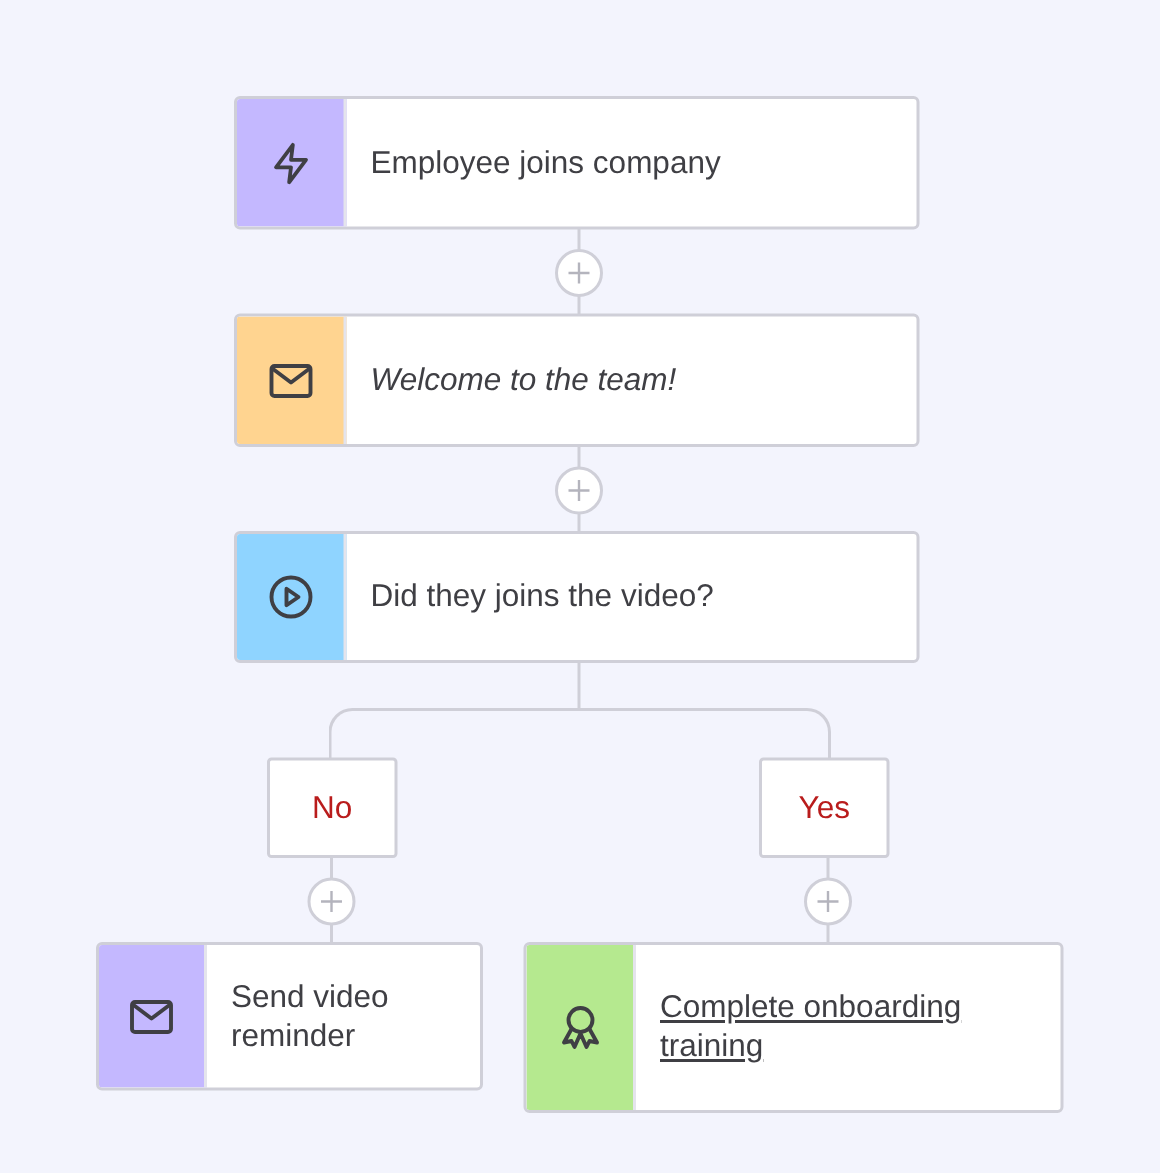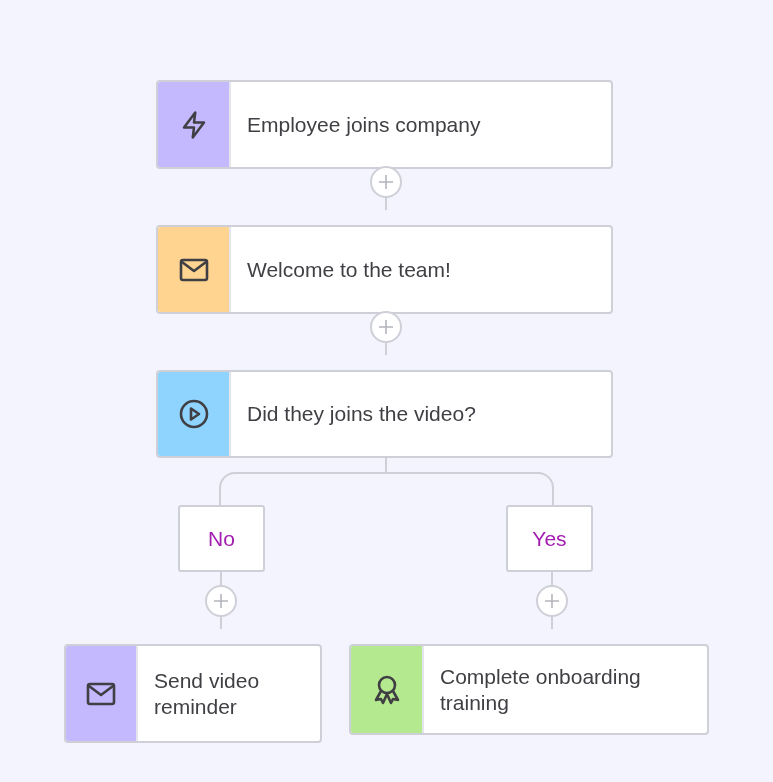--- a/index.html
+++ b/index.html
@@ -3,39 +3,39 @@
 <meta charset="utf-8">
 <style>
   html, body { margin:0; padding:0; }
   body {
     width:773px; height:782px; background:#f3f4fd; position:relative; overflow:hidden;
     font-family:"Liberation Sans", "DejaVu Sans", sans-serif; color:#3f3f44;
   }
   .line { position:absolute; background:#cfcfd8; }
   .card {
     position:absolute; background:#ffffff; border:2px solid #cfcfd8; border-radius:4px;
-    box-sizing:border-box; display:flex; align-items:stretch; overflow:hidden;margin-top:16px;
+    box-sizing:border-box; display:flex; align-items:stretch; overflow:hidden;
   }
   .card .icon-panel {
     flex:0 0 auto; display:flex; align-items:center; justify-content:center;
     border-right:2px solid #e4e4ec;
   }
   .card .label {
     display:flex; align-items:center; padding-left:16px; padding-right:16px;
     font-size:21px; line-height:26px; color:#3f3f44;
   }
   .plus {
     position:absolute; width:32px; height:32px; border-radius:50%;
     border:2px solid #cfcfd8; background:#ffffff; box-sizing:border-box;
     display:flex; align-items:center; justify-content:center; cursor:pointer;
   }
   .branch-box {
     position:absolute; background:#fff; border:2px solid #cfcfd8; border-radius:3px;
     box-sizing:border-box; display:flex; align-items:center; justify-content:center;
-    font-size:21px; color:#a21caf;
+    font-size:21px; color:#b91c1c;
   }
   .branch-curve {
     position:absolute; border:2px solid #cfcfd8; border-bottom:none; box-sizing:border-box;
   }
   svg { display:block; }
 </style>
 </head>
 <body>
 
 <div class="line" style="left:385px; top:152px; width:2px; height:58px;"></div>
@@ -57,21 +57,21 @@
 </div>
 
 <div class="plus" style="left:370px; top:166px;">
   <span>
     <svg width="16" height="16" viewBox="0 0 16 16" stroke="#b4b4bd" stroke-width="1.6">
         <path d="M8 1 V15 M1 8 H15"></path>
       </svg>
   </span>
 </div>
 
-<div class="card" style="left:156px; top:209px; width:457px; height:89px;">
+<div class="card" style="left:156px; top:209px; width:457px; height:89px;font-style:italic;">
   <div class="icon-panel" style="width:71px; background:#ffd490;">
     <span>
       <svg width="32" height="28" viewBox="0 0 32 28" fill="none" stroke="#3f3f44" stroke-width="2.6" stroke-linejoin="round" stroke-linecap="round">
           <rect x="3" y="4" width="26" height="20" rx="2"></rect>
           <path d="M4 6 L16 15 L28 6"></path>
         </svg>
     </span>
   </div>
   <div class="label">Welcome to the team!</div>
 </div>
@@ -123,21 +123,21 @@
     <span>
       <svg width="32" height="28" viewBox="0 0 32 28" fill="none" stroke="#3f3f44" stroke-width="2.6" stroke-linejoin="round" stroke-linecap="round">
           <rect x="3" y="4" width="26" height="20" rx="2"></rect>
           <path d="M4 6 L16 15 L28 6"></path>
         </svg>
     </span>
   </div>
   <div class="label" style="width:140px;">Send video reminder</div>
 </div>
 
-<div class="card" style="left:349px; top:628px; width:360px; height:91px;">
+<div class="card" style="left:349px; top:628px; width:360px; height:114px;text-decoration:underline;">
   <div class="icon-panel" style="width:71px; background:#b5e98f;">
     <span>
       <svg width="30" height="32" viewBox="0 0 30 32" fill="none" stroke="#3f3f44" stroke-width="2.6" stroke-linejoin="round" stroke-linecap="round">
           <circle cx="15" cy="11" r="8"></circle>
           <path d="M9 17 L4 26 L9 25 L11 29 L15 20 L19 29 L21 25 L26 26 L21 17"></path>
         </svg>
     </span>
   </div>
   <div class="label" style="width:250px;">Complete onboarding training</div>
 </div>

